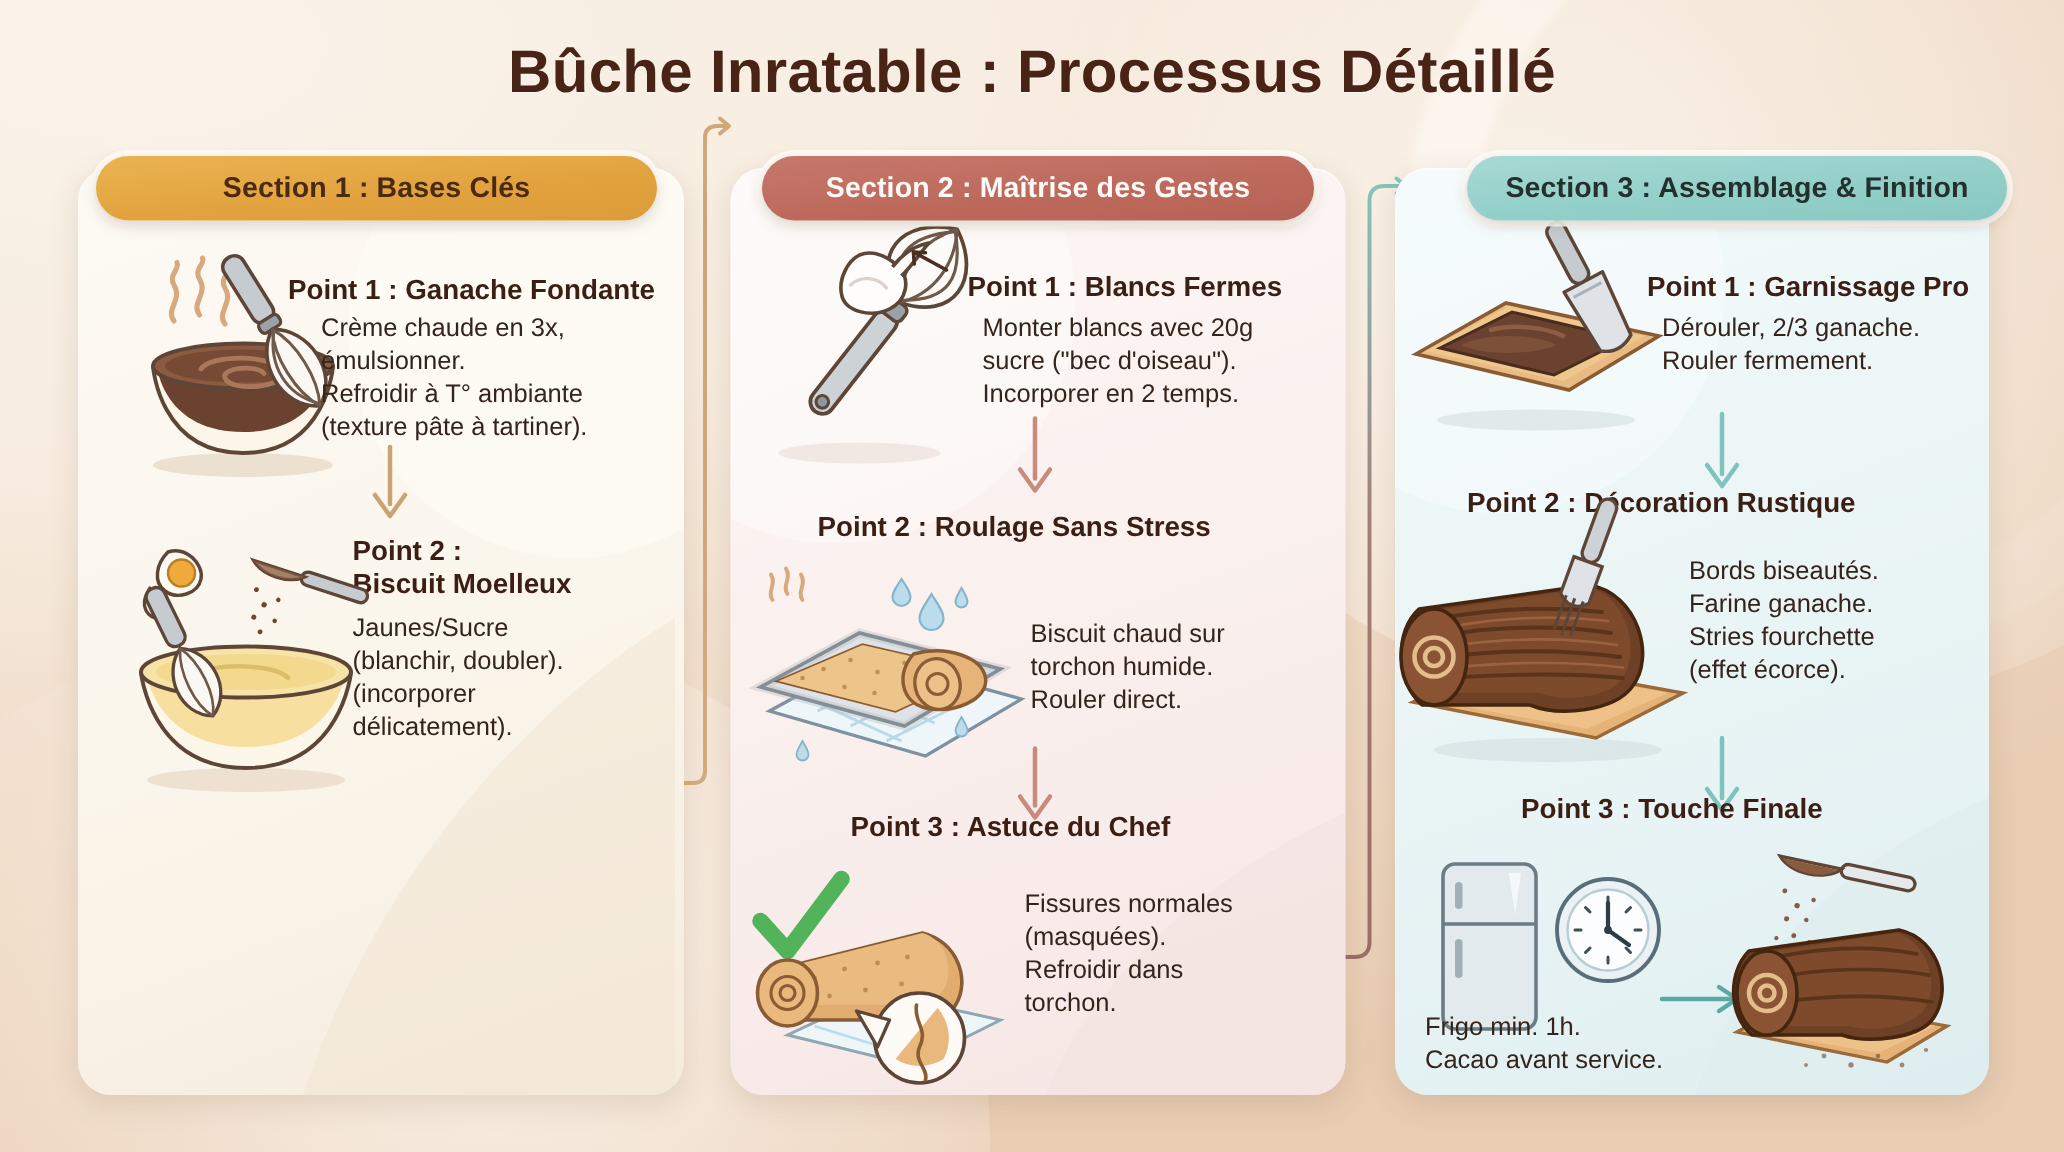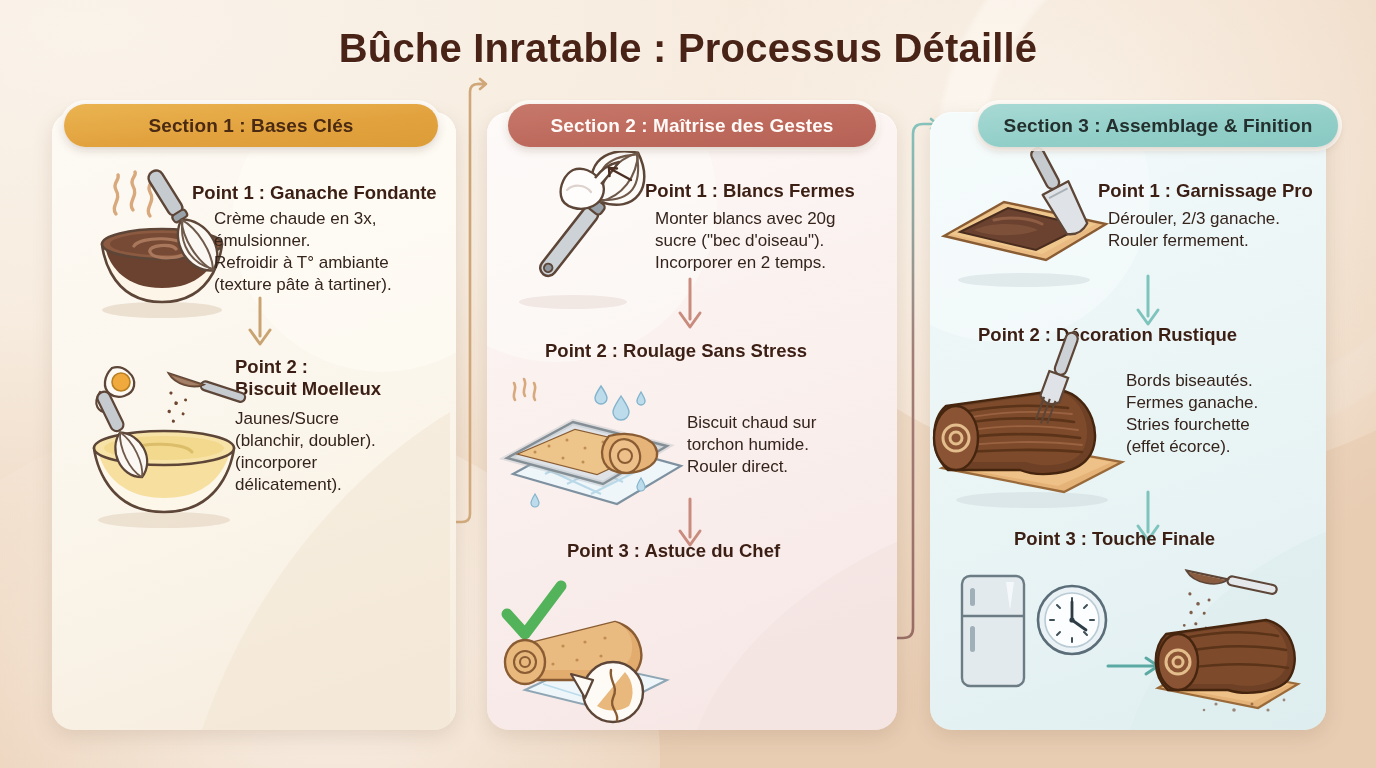--- a/index.html
+++ b/index.html
@@ -358,20 +358,26 @@
 
       <ellipse cx="28" cy="92" rx="20" ry="22" fill="#e8b87c" stroke="#8a5c33" stroke-width="2.4"></ellipse>
       <path d="M28,92 m-11,0 a11,11 0 1 0 22,0 a11,11 0 1 0 -22,0 M28,92 m-5,0 a5,5 0 1 0 10,0 a5,5 0 1 0 -10,0" fill="none" stroke="#8a5c33" stroke-width="2.1"></path>
 
       <circle cx="116" cy="122" r="30" fill="#fefbf6" stroke="#5d4637" stroke-width="2.4"></circle>
       <path d="M100,136 a30,30 0 0 0 32,0 a30,30 0 0 0 -4,-34 Z" fill="#e8b87c"></path>
       <path d="M114,100 C112,112 122,116 116,128 C112,138 122,142 120,150" fill="none" stroke="#8a5c33" stroke-width="2.4" stroke-linecap="round"></path>
       <path d="M96,110 L74,104 L88,128 Z" fill="#fefbf6" stroke="#5d4637" stroke-width="2.2" stroke-linejoin="round"></path>
     </svg>
 
+    <div class="abs pt-body" style="left:196px; top:480px; width:204px;">
+      <div>Fissures normales</div>
+      <div>(masquées).</div>
+      <div>Refroidir dans</div>
+      <div>torchon.</div>
+    </div>
   </div>
 
   <div class="card" id="card3">
     <svg class="abs" style="left:0;top:0;" width="396" height="618" viewBox="0 0 396 618">
       <circle cx="70" cy="80" r="150" fill="#f7fcfc" opacity="0.6"></circle>
       <path d="M396,420 C300,460 230,530 200,618 L396,618 Z" fill="#dcecee" opacity="0.5"></path>
     </svg>
 
     <svg class="abs" style="left:8px; top:48px;" width="180" height="130" viewBox="0 0 180 130">
       <ellipse cx="86" cy="120" rx="66" ry="7" fill="#c9d8d9" opacity="0.45"></ellipse>
@@ -433,21 +439,21 @@
         <g stroke="#5d4637" stroke-width="2" fill="none">
           <path d="M114,48 L114,72"></path>
             <path d="M120,48 L120,74"></path>
             <path d="M126,48 L126,72"></path>
         </g>
       </g>
     </svg>
 
     <div class="abs pt-body" style="left:196px; top:258px; width:200px;">
       <div>Bords biseautés.</div>
-      <div>Fermes ganache.</div>
+      <div>Farine ganache.</div>
       <div>Stries fourchette</div>
       <div>(effet écorce).</div>
     </div>
 
     <svg class="abs" style="left:200px; top:378px;" width="36" height="58" viewBox="0 0 36 58">
       <path d="M18,2 L18,42" stroke="#7fc3bd" stroke-width="3" stroke-linecap="round"></path>
       <path d="M8,36 L18,50 L28,36" fill="none" stroke="#7fc3bd" stroke-width="3" stroke-linecap="round" stroke-linejoin="round"></path>
     </svg>
 
     <div class="abs pt-title" style="left:84px; top:416px; width:280px;">Point 3 : Touche Finale</div>
@@ -510,20 +516,24 @@
       <g fill="#6e452e" opacity="0.6">
         <circle cx="268" cy="146" r="1.6"></circle>
           <circle cx="286" cy="152" r="1.8"></circle>
         <circle cx="304" cy="146" r="1.5"></circle>
           <circle cx="320" cy="152" r="1.6"></circle>
         <circle cx="336" cy="142" r="1.4"></circle>
           <circle cx="256" cy="152" r="1.3"></circle>
       </g>
     </svg>
 
+    <div class="abs pt-body" style="left:20px; top:562px; width:200px;">
+      <div>Frigo min. 1h.</div>
+      <div>Cacao avant service.</div>
+    </div>
   </div>
 
   <div class="pill" id="pill1">
     <span>Section 1 : Bases Clés</span>
   </div>
   <div class="pill" id="pill2">
     <span>Section 2 : Maîtrise des Gestes</span>
   </div>
   <div class="pill" id="pill3">
     <span>Section 3 : Assemblage &amp; Finition</span>

